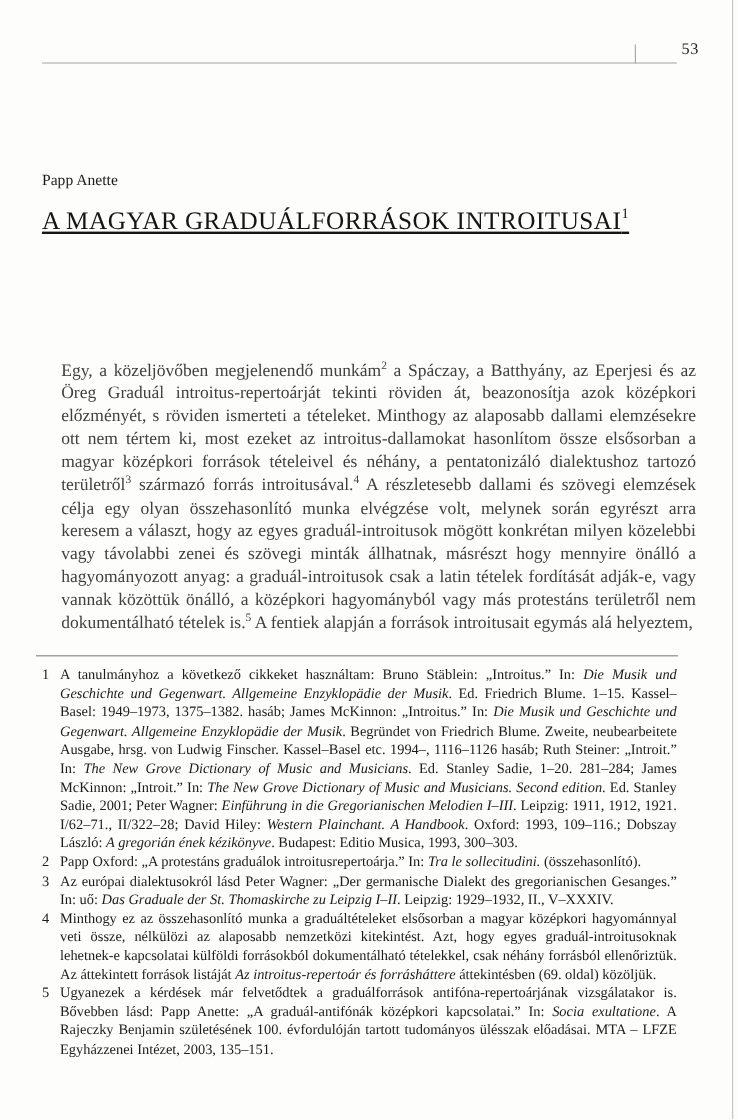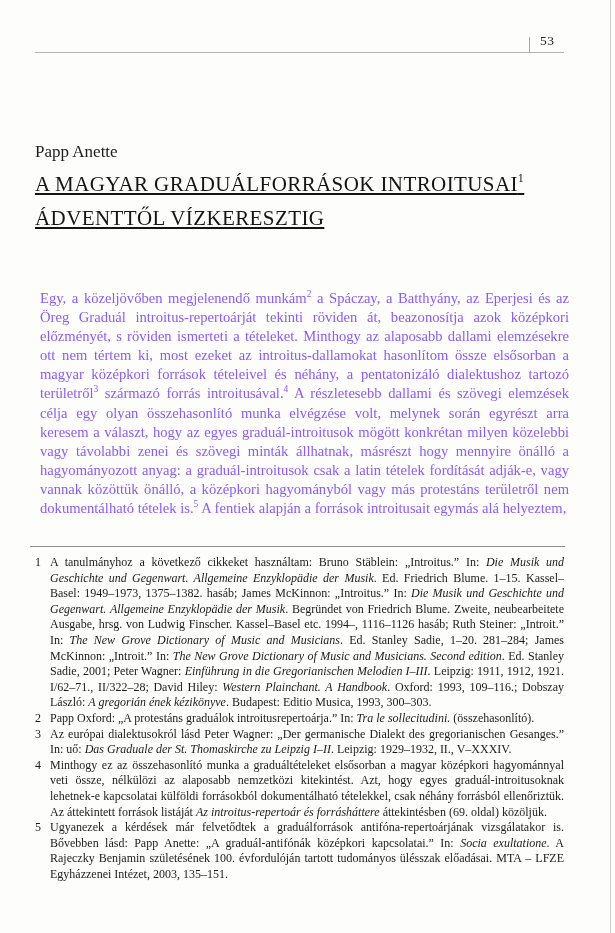--- a/index.html
+++ b/index.html
@@ -21,39 +21,39 @@
   }
   .header-rule {
     position: absolute; left: 35px; top: 52px; width: 529px; height: 1px;
     background: #b2b2ae;
   }
   .header-tick {
     position: absolute; left: 529px; top: 37px; width: 1px; height: 16px;
     background: #a9a9a5;
   }
   .page-number {
-    position: absolute; left: 540px; top: 33px;
+    position: absolute; left: 568px; top: 33px;
     font-size: 13.5px; letter-spacing: 0.5px; color: #222;
   }
   .author {
     position: absolute; left: 35px; top: 142px;
-    font-size: 17px; color: #1c1c1c;
+    font-size: 13px; color: #1c1c1c;
   }
   .title {
     position: absolute; left: 35px; top: 167px; margin: 0;
     font-size: 21px; font-weight: normal; line-height: 34px;
     letter-spacing: 0.4px; color: #151515; text-decoration: underline;
   }
   .title-sup {
     font-size: 12px; line-height: 0; position: relative; top: -1px;
   }
   .body-text {
-    position: absolute; left: 35px; top: 284px; width: 529px; margin: 5px;
+    position: absolute; left: 35px; top: 284px; width: 529px; margin: 16px;
     font-size: 14.6px; line-height: 19.1px; text-align: justify;
-    color: #8b5cf6;
+    color: #404040;
   }
   .body-text sup {
     font-size: 9.5px; line-height: 0;
   }
   .fn-rule {
     position: absolute; left: 30px; top: 546px; width: 535px; height: 1px;
     background: #8d8d89;
   }
   .footnotes {
     position: absolute; left: 35px; top: 555px; width: 529px;
@@ -71,21 +71,21 @@
   <div class="edge-line"></div>
 
   <div>
     <div class="header-tick"></div>
     <span class="page-number">53</span>
     <div class="header-rule"></div>
   </div>
 
   <div class="author">Papp Anette</div>
 
-  <h1 class="title"><span>A MAGYAR GRADUÁLFORRÁSOK INTROITUSAI</span><sup class="title-sup">1</sup><br><span>ÁDVENTTŐL VÍZKERESZTIG</span></h1>
+  <h1 class="title"><span>A MAGYAR GRADUÁLFORRÁSOK INTROITUSAI</span><sup class="title-sup">1</sup><br></h1>
 
   <p class="body-text"><span>Egy, a közeljövőben megjelenendő munkám</span><sup>2</sup><span> a Spáczay, a Batthyány, az Eperjesi és az Öreg Graduál introitus-repertoárját tekinti röviden át, beazonosítja azok középkori előzményét, s röviden ismerteti a tételeket. Minthogy az alaposabb dallami elemzésekre ott nem tértem ki, most ezeket az introitus-dallamokat hasonlítom össze elsősorban a magyar középkori források tételeivel és néhány, a pentatonizáló dialektushoz tartozó területről</span><sup>3</sup><span> származó forrás introitusával.</span><sup>4</sup><span> A részletesebb dallami és szövegi elemzések célja egy olyan összehasonlító munka elvégzése volt, melynek során egyrészt arra keresem a választ, hogy az egyes graduál-introitusok mögött konkrétan milyen közelebbi vagy távolabbi zenei és szövegi minták állhatnak, másrészt hogy mennyire önálló a hagyományozott anyag: a graduál-introitusok csak a latin tételek fordítását adják-e, vagy vannak közöttük önálló, a középkori hagyományból vagy más protestáns területről nem dokumentálható tételek is.</span><sup>5</sup><span> A fentiek alapján a források introitusait egymás alá helyeztem,</span></p>
 
   <div class="fn-rule"></div>
 
   <div class="footnotes">
       <div class="footnote">
         <span class="fn-num">1</span>
         <span class="fn-text"><span>A tanulmányhoz a következő cikkeket használtam: Bruno Stäblein: „Introitus.” In: </span><span class="italic">Die Musik und Geschichte und Gegenwart. Allgemeine Enzyklopädie der Musik</span><span>. Ed. Friedrich Blume. 1–15. Kassel–Basel: 1949–1973, 1375–1382. hasáb; James McKinnon: „Introitus.” In: </span><span class="italic">Die Musik und Geschichte und Gegenwart. Allgemeine Enzyklopädie der Musik</span><span>. Begründet von Friedrich Blume. Zweite, neubearbeitete Ausgabe, hrsg. von Ludwig Finscher. Kassel–Basel etc. 1994–, 1116–1126 hasáb; Ruth Steiner: „Introit.” In: </span><span class="italic">The New Grove Dictionary of Music and Musicians</span><span>. Ed. Stanley Sadie, 1–20. 281–284; James McKinnon: „Introit.” In: </span><span class="italic">The New Grove Dictionary of Music and Musicians. Second edition</span><span>. Ed. Stanley Sadie, 2001; Peter Wagner: </span><span class="italic">Einführung in die Gregorianischen Melodien I–III</span><span>. Leipzig: 1911, 1912, 1921. I/62–71., II/322–28; David Hiley: </span><span class="italic">Western Plainchant. A Handbook</span><span>. Oxford: 1993, 109–116.; Dobszay László: </span><span class="italic">A gregorián ének kézikönyve</span><span>. Budapest: Editio Musica, 1993, 300–303.</span></span>
       </div>

